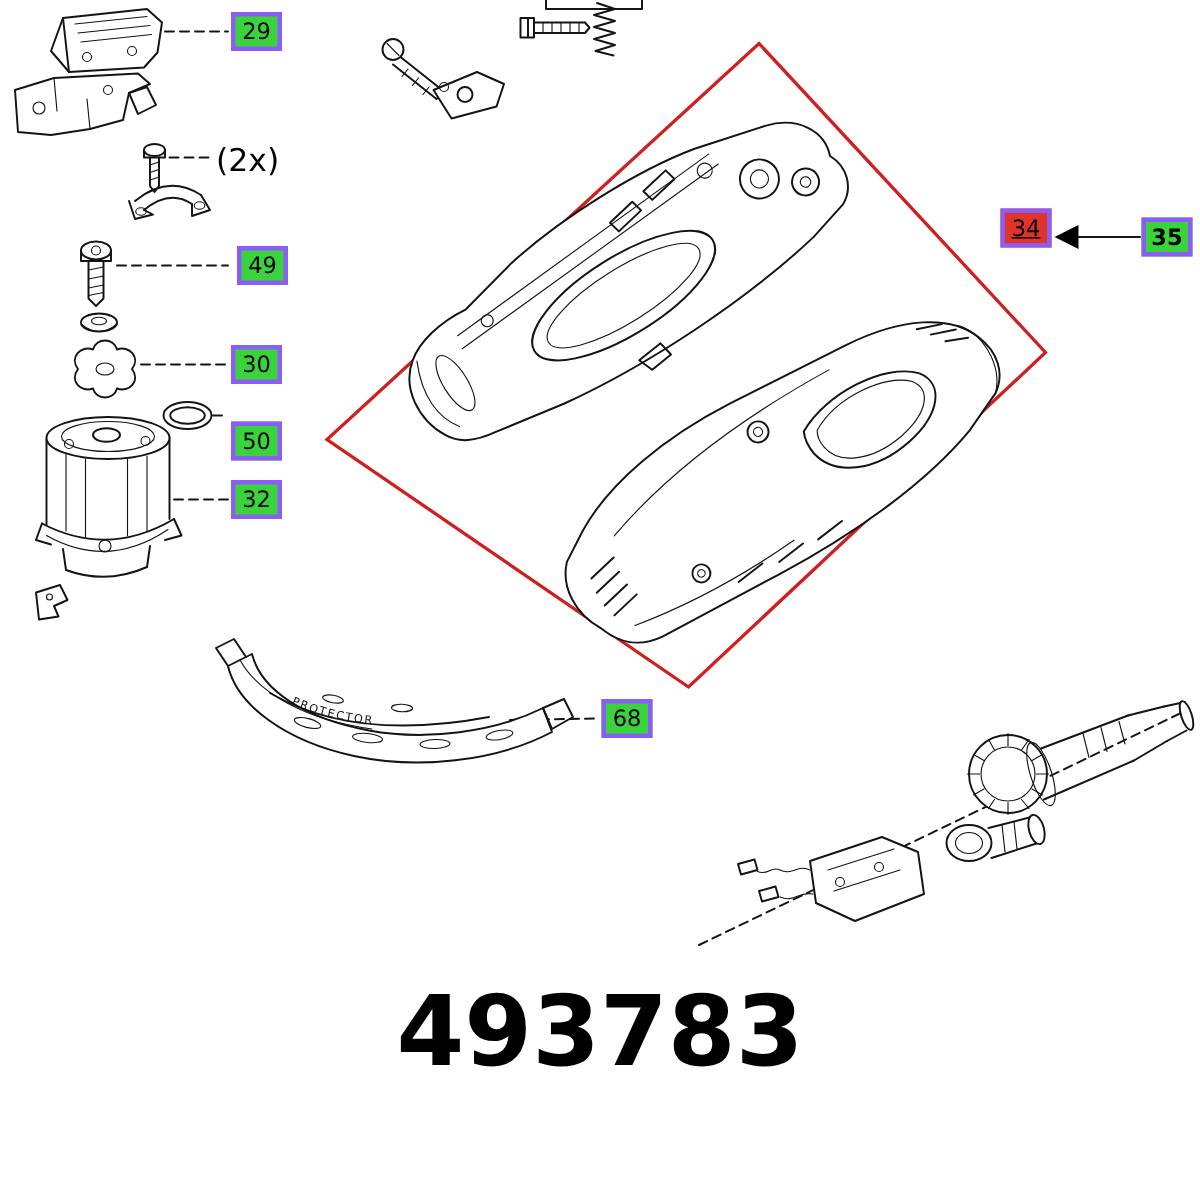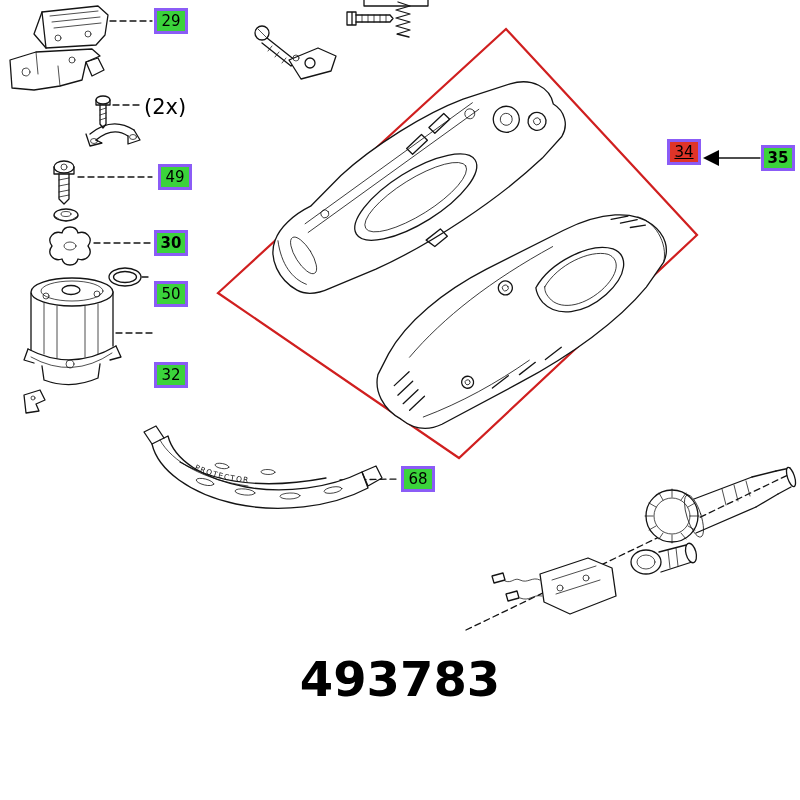--- a/index.html
+++ b/index.html
@@ -21,26 +21,26 @@
   .dash{stroke:var(--ink);stroke-width:1.1;stroke-dasharray:6 4;fill:none;}
   .red-outline{fill:none;stroke:var(--highlight-red);stroke-width:2.2;}
   .arrow-line{stroke:#000;stroke-width:2.6;}
   .arrow-head{fill:#000;stroke:none;}
   .guard-text{font-size:7.5px;letter-spacing:1.2px;fill:var(--ink);stroke:none;font-family:"DejaVu Sans","Liberation Sans",sans-serif;}
   .plabel{position:absolute;width:34px;height:26px;display:flex;align-items:center;justify-content:center;
           font-size:15px;background:var(--label-green);border:3px solid #8b5cf6;cursor:pointer;}
   .plabel.red{background:var(--label-red);text-decoration:underline;}
   .qty{position:absolute;left:144px;top:95px;font-size:21px;}
   .part-number{position:absolute;left:0;width:100%;top:651px;text-align:center;
-               font-weight:bold;font-size:48px;color:#000;}
+               font-weight:bold;font-size:65px;color:#000;}
   #cl29{left:154px;top:8px;}
   #cl49{left:138px;top:164px;margin-left:20px;}
-  #cl30{left:154px;top:230px;font-weight:bold;}
+  #cl30{left:154px;top:230px;}
   #cl50{left:154px;top:264px;margin-top:17px;}
-  #cl32{left:154px;top:320px;margin-top:42px;}
+  #cl32{left:154px;top:320px;}
   #cl52{left:401px;top:466px;}
   #cl34{left:667px;top:139px;}
   #cl35{left:761px;top:145px;font-weight:bold;}
 </style>
 </head>
 <body>
 
 <div class="stage">
 
   <svg class="diagram art" width="800" height="800" viewBox="0 0 800 800">

